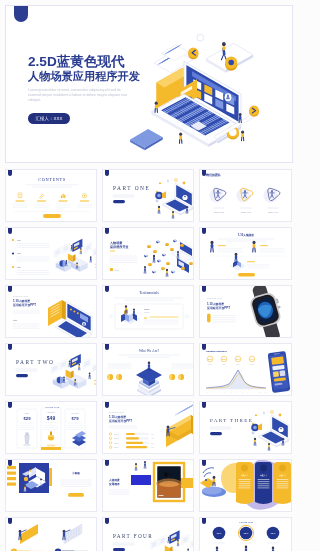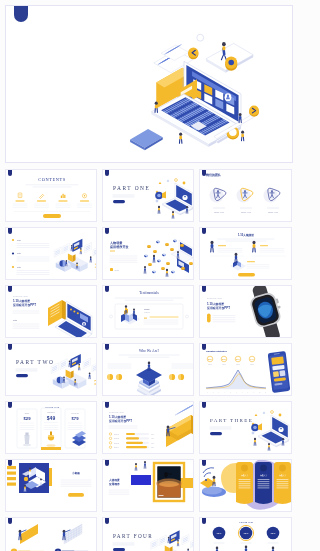--- a/index.html
+++ b/index.html
@@ -241,20 +241,26 @@
 <path d="M146.0,119.2 L146.4,123.3" stroke="#22368f" stroke-width="1.1700000000000002" stroke-linecap="round"></path>
 </g>
 <g>
 <polygon points="10.0,144.0 32.0,131.0 50.0,141.0 28.0,154.0" fill="#7f9ae0"></polygon>
 <polygon points="10.0,144.0 28.0,154.0 28.0,157.0 10.0,147.0" fill="#5d79cc"></polygon>
 <polygon points="28.0,154.0 50.0,141.0 50.0,144.0 28.0,157.0" fill="#4a66bd"></polygon>
 </g>
 </svg>
 
 </div>
+    <div class="hero-txt">
+      <div class="hero-t1">2.5D蓝黄色现代</div>
+      <div class="hero-t2">人物场景应用程序开发</div>
+      <div class="hero-body">Lorem ipsum dolor sit amet, consectetur adipiscing elit sed do eiusmod tempor incididunt ut labore et dolore magna aliquam erat volutpat.</div>
+      <div class="hero-btn">汇报人：XXX</div>
+    </div>
   </div>
 
   <div class="grid">
   <div class="row">
     <div class="card">
           <div class="bm"></div>
           <svg class="sv" viewBox="0 0 92 53" width="92" height="53">
             <text x="46" y="10.5" text-anchor="middle" font-family="Liberation Serif,serif" font-size="4.4" fill="#2a3c8f" letter-spacing="0.6">CONTENTS</text>
             <line x1="20" y1="14.8" x2="72.0" y2="14.8" stroke="#e6e9f3" stroke-width="0.6" stroke-linecap="round"></line>
             <line x1="27" y1="17.0" x2="65.0" y2="17.0" stroke="#e6e9f3" stroke-width="0.6" stroke-linecap="round"></line>

